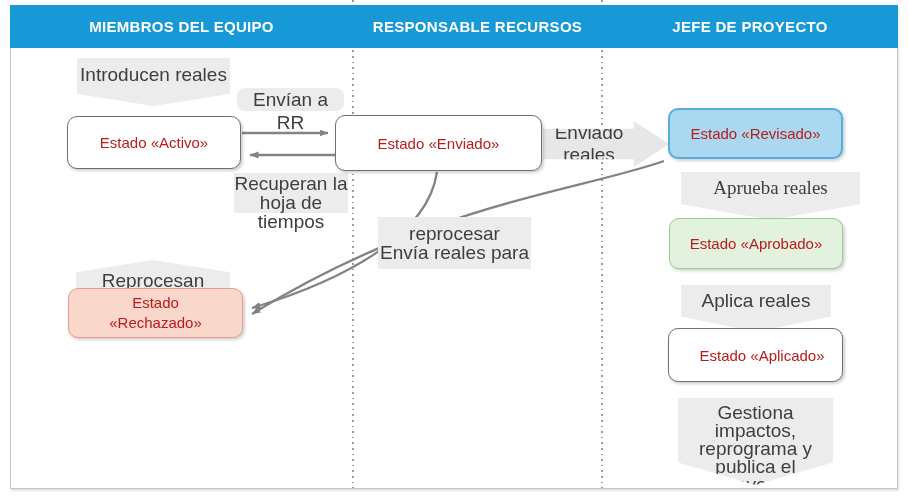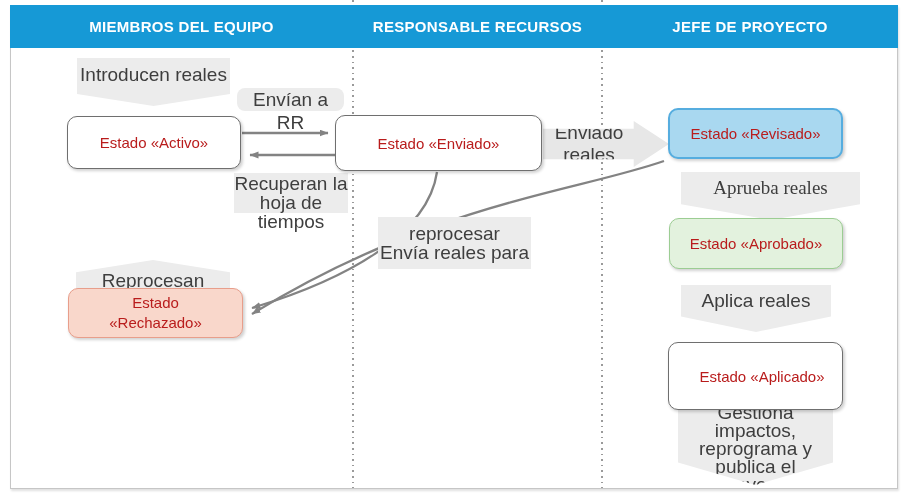--- a/index.html
+++ b/index.html
@@ -44,21 +44,21 @@
   
   .node{position:absolute;background:#ffffff;border:1.5px solid #6f6f6f;border-radius:10px;
         display:flex;flex-direction:column;align-items:center;justify-content:center;
         font-size:15px;color:#b91c1c;z-index:4;box-sizing:border-box;
         box-shadow:1.5px 2px 3px rgba(0,0,0,.18);}
   #n-activo{left:67px;top:116px;width:174px;height:53px;}
   #n-enviado{left:335px;top:115px;width:207px;height:56px;}
   #n-rechazado{left:68px;top:288px;width:175px;height:50px;background:#f9d7cb;border-color:#e89e8b;line-height:20px;}
   #n-revisado{left:668px;top:108px;width:175px;height:51px;background:#a9d8f0;border:2px solid #56addf;}
   #n-aprobado{left:669px;top:218px;width:174px;height:51px;background:#e3f2de;border-color:#9ccd93;}
-  #n-aplicado{left:668px;top:342px;width:175px;height:68px;padding-left:13px;}
+  #n-aplicado{left:668px;top:328px;width:175px;height:54px;padding-left:13px;}
 </style>
 </head>
 <body>
 
 <div class="canvas">
 
   <div class="divider" id="div1"></div>
   <div class="divider" id="div2"></div>
   <div class="frame"></div>
 

